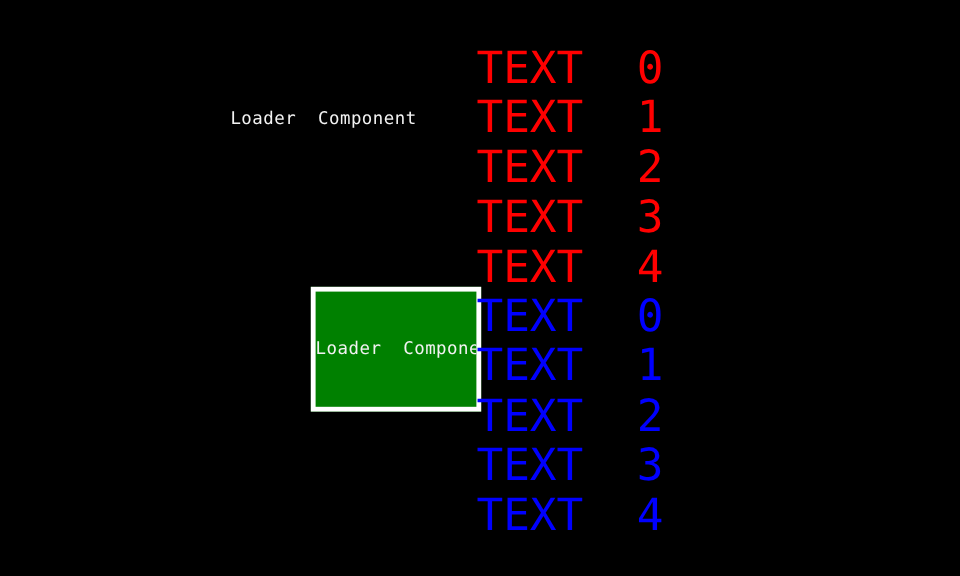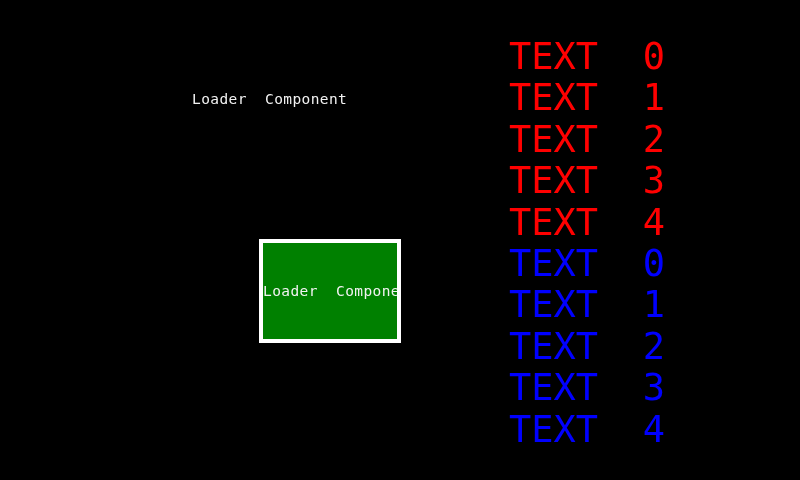--- a/index.html
+++ b/index.html
@@ -65,21 +65,20 @@
     left: 397px;
     top: 36px;
     width: 380px;
   }
   .text-row {
     height: 41.4px;
     line-height: 41.4px;
     font-family: "DejaVu Sans Mono", monospace;
     font-size: 37px;
     white-space: pre;
-    text-align: center;
   }
   .text-row.red  { color: #ff0000; }
   .text-row.blue { color: #0000ff; }
 </style>
 </head>
 <body>
 
 <div id="stage">
 
   <div class="loader-label">Loader  Component</div>

